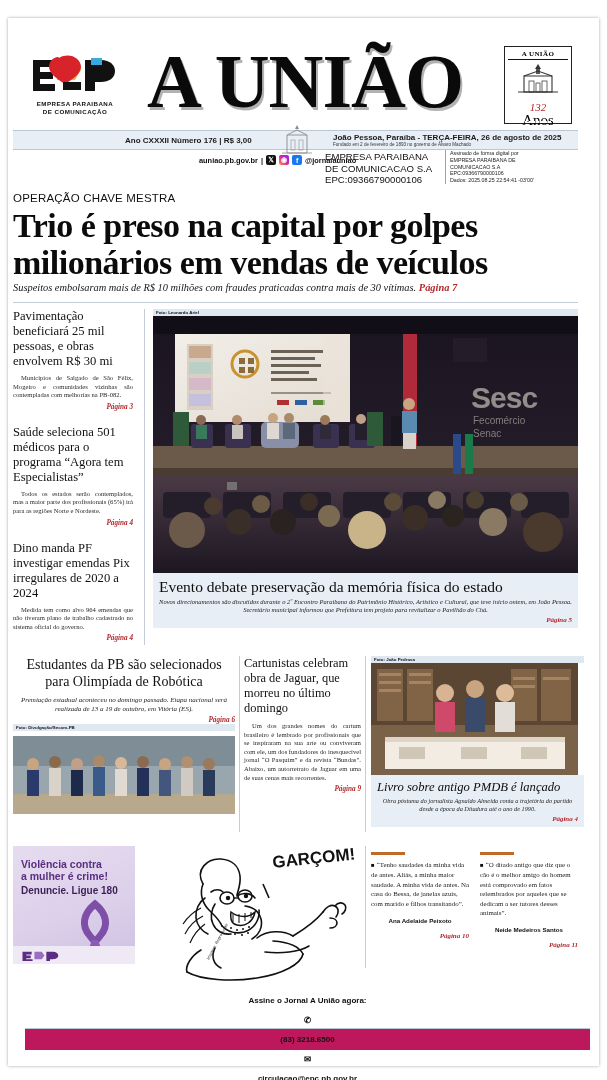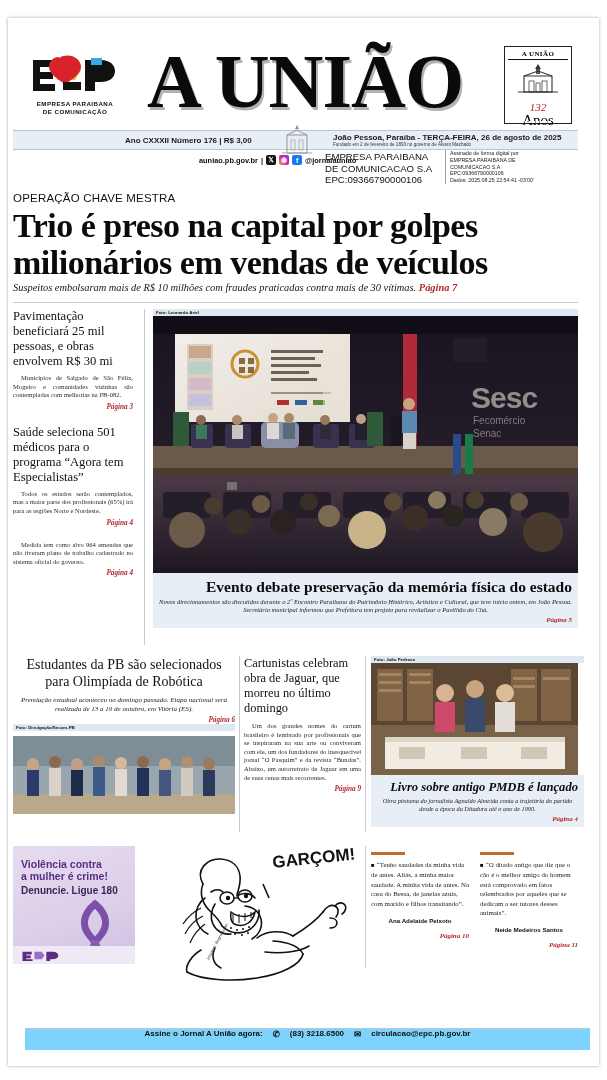--- a/index.html
+++ b/index.html
@@ -147,22 +147,22 @@
 
   .feature { position: absolute; left: 140px; top: 0; width: 425px; }
   .credit {
     font-family: "Liberation Sans", sans-serif;
     font-size: 4.4px; font-weight: 700; color: #111;
     background: #dfe8f1; padding: 1px 3px;
   }
   .photo { position: relative; width: 425px; height: 257px; overflow: hidden; background: #2a2233; }
   .capbox { background: #e8eef5; padding: 5px 6px 4px; }
   .capbox h2 {
-    font-family: "Liberation Serif", serif; font-weight: 700;
-    font-size: 15.5px; line-height: 17px; color: #0b0b0b; text-align: right;
+    font-family: "Liberation Serif", serif; font-weight: 400;
+    font-size: 15.5px; line-height: 17px; color: #0b0b0b; text-align: left;
   }
   .capbox p {
     font-style: italic; font-size: 6.5px; line-height: 8.2px;
     text-align: center; color: #1d1d1d; margin-top: 3px;
   }
   .capbox .pgline { text-align: right; font-size: 7px; margin-top: 2px; }
 
   
   .band2 { position: relative; margin-top: 7px; height: 182px; }
   .b2-left { position: absolute; left: 0; top: 0; width: 222px; }
@@ -229,23 +229,23 @@
   .qcol .who {
     font-family: "Liberation Sans", sans-serif; font-weight: 700;
     font-size: 6.2px; color: #111; text-align: center; margin-top: 9px;
   }
   .qcol .pgline { text-align: right; font-size: 7px; margin-top: 8px; }
   .vdiv4 { position: absolute; left: 352px; top: 0; height: 122px; width: 1px; background: #c3ccd6; }
 
   
   .footer {
     position: absolute; left: 17px; top: 1010px; width: 565px; height: 22px;
-    background: #7dd3fc; border-top: 1px solid #b9c6d4;
-    display: flex; justify-content: center; gap: 10px;
-    font-family: "Liberation Sans", sans-serif; font-size: 8px; font-weight: 700; color: #111;
+    background: #be185d; border-top: 1px solid #b9c6d4;
+    display: flex; align-items: center; justify-content: center; gap: 10px;
+    font-family: "Liberation Sans", sans-serif; font-size: 8px; font-weight: 700; color: #111; flex-direction: column;
   }
   .footer .ico { font-size: 8.5px; }
 </style>
 </head>
 <body>
 
 <div class="page">
  <div class="sheet">
   <div class="inner">
 
@@ -348,20 +348,21 @@
          <h3>Pavimentação beneficiará 25 mil pessoas, e obras envolvem R$ 30 mi</h3>
          <p>Municípios de Salgado de São Félix, Mogeiro e comunidades vizinhas são contempladas com melhorias na PB-082.</p>
          <div class="pgline pg">Página 3</div>
        </div>
        <div class="brief">
          <h3>Saúde seleciona 501 médicos para o programa “Agora tem Especialistas”</h3>
          <p>Todos os estados serão contemplados, mas a maior parte dos profissionais (65%) irá para as regiões Norte e Nordeste.</p>
          <div class="pgline pg">Página 4</div>
        </div>
        <div class="brief">
+         <h3>Dino manda PF investigar emendas Pix irregulares de 2020 a 2024</h3>
          <p>Medida tem como alvo 964 emendas que não tiveram plano de trabalho cadastrado no sistema oficial do governo.</p>
          <div class="pgline pg">Página 4</div>
        </div>
      </div>
 
      <div class="vdiv"></div>
 
      <div class="feature">
        <div class="credit">Foto: Leonardo Ariel</div>
        <div class="photo">

